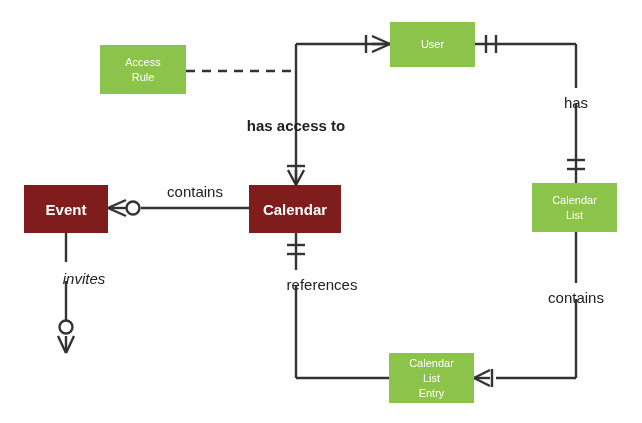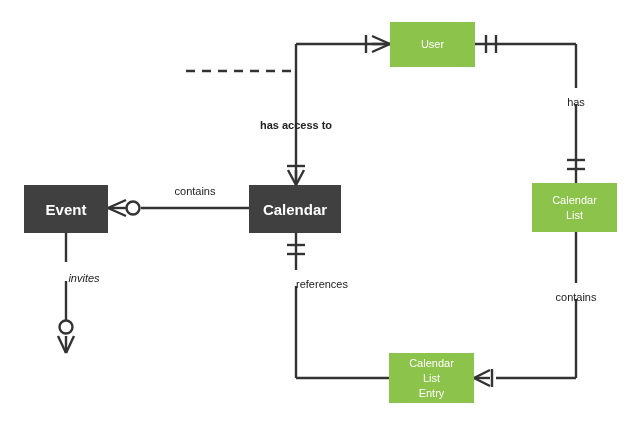--- a/index.html
+++ b/index.html
@@ -31,27 +31,27 @@
     justify-content: center;
     text-align: center;
     color: #ffffff;
     font-size: 13px;
     line-height: 15px;
     box-sizing: border-box;
     padding: 18px;
     white-space: pre-line;
   }
   .entity-green { background: #8CC34A; }
-  .entity-orange { background: #404040; }
+  .entity-orange { background: #7f1d1d; }
   .entity-large { font-size: 15px; font-weight: bold; }
   .entity-small { font-size: 11px; }
   .rel-label {
     position: absolute;
     color: #212121;
-    font-size: 11px;
+    font-size: 15px;
     line-height: 15px;
     text-align: center;
     white-space: nowrap;
     transform: translateX(-50%);
   }
 </style>
 </head>
 <body>
 
 <div id="diagram-canvas">
@@ -132,20 +132,23 @@
         <path d="M 296 286 L 296 378"></path>
         <path d="M 296 378 L 389 378"></path>
 
         <path d="M 287 245 L 305 245"></path>
         <path d="M 287 254 L 305 254"></path>
       </g>
 
     </g>
   </svg>
 
+  <div class="entity-box entity-green entity-small" style="left:100px; top:45px; width:86px; height:49px;">
+    <span>Access Rule</span>
+  </div>
 
   <div class="entity-box entity-green entity-small" style="left:390px; top:22px; width:85px; height:45px;">
     <span>User</span>
   </div>
 
   <div class="entity-box entity-orange entity-large" style="left:24px; top:185px; width:84px; height:48px;">
     <span>Event</span>
   </div>
 
   <div class="entity-box entity-orange entity-large" style="left:249px; top:185px; width:92px; height:48px;">

